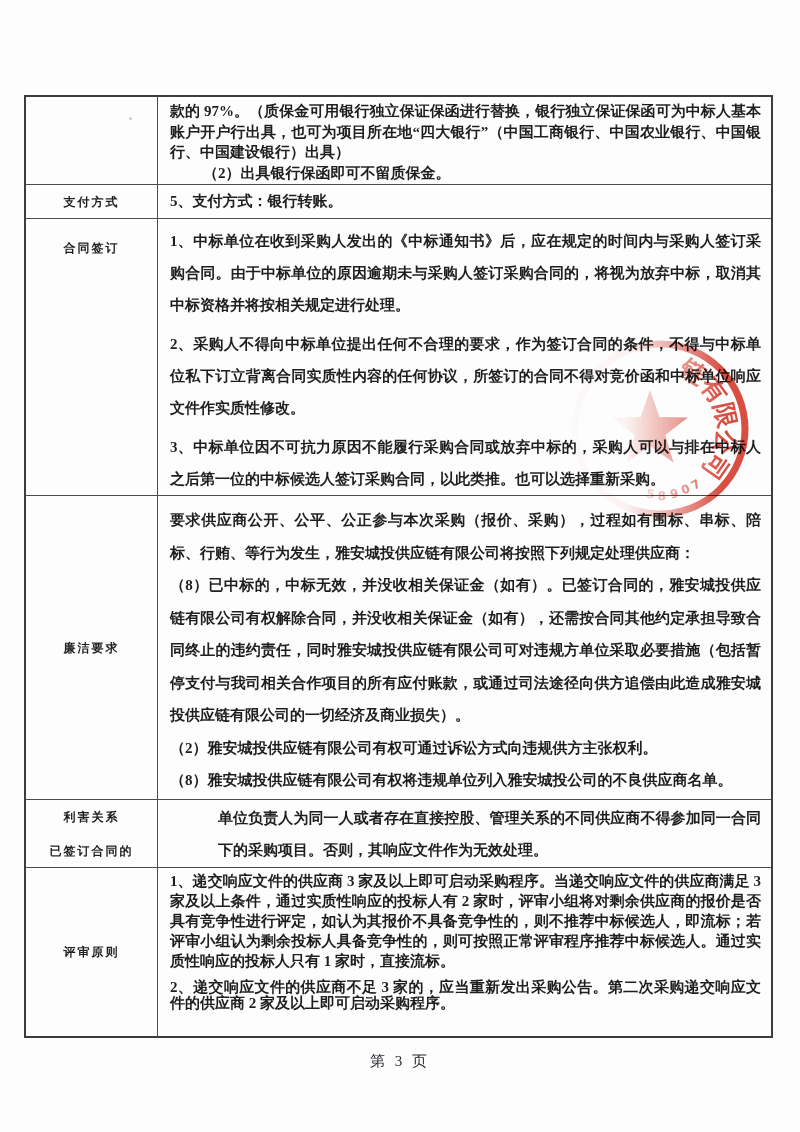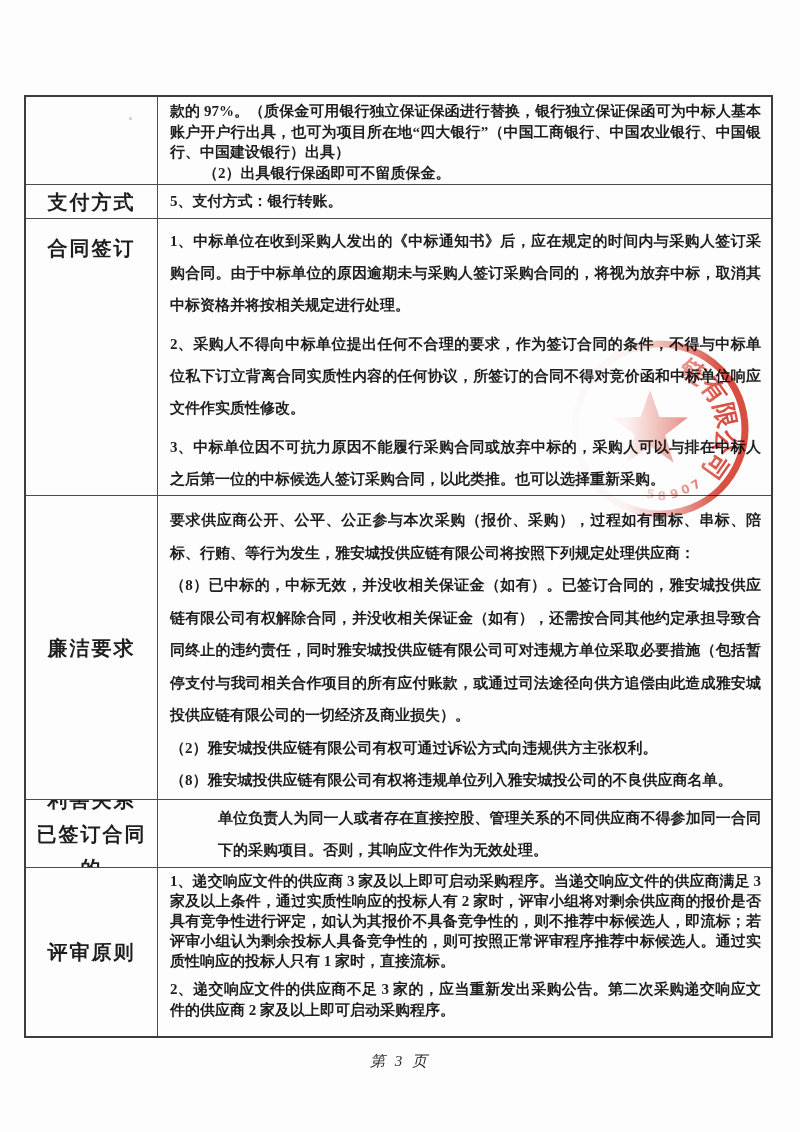--- a/index.html
+++ b/index.html
@@ -24,21 +24,21 @@
     border: 2px solid #3d3d3d;
     background: transparent;
     font-weight: bold;
   }
   .trow { display: flex; border-top: 1.6px solid #4c4c4c; overflow: hidden; }
   .trow:first-child { border-top: none; }
   .label {
     width: 132px; flex: 0 0 132px;
     border-right: 1.6px solid #4c4c4c;
     display: flex; flex-direction: column; align-items: center; justify-content: center;
-    font-size: 20px; letter-spacing: 2px; text-align: center;
+    font-size: 12px; letter-spacing: 2px; text-align: center;
   }
   .label span { line-height: 34px; }
   .content {
     flex: 1; padding: 0 10px 0 12px;
     font-size: 15px; text-align: justify; overflow: hidden;
   }
 
   .r0 { height: 87px; }
   .r0 .content { padding-top: 4px; line-height: 20.5px; }
   .r0 .content p.indent { text-indent: 2.2em; }
@@ -53,36 +53,36 @@
 
   .r3 { height: 304px; }
   .r3 .content { padding-top: 8px; line-height: 32.5px; }
 
   .r4 { height: 68px; gap: 48px; }
   .r4 .content { padding-top: 2px; line-height: 32px; }
 
   .r5 { height: 169px; }
   .r5 .content { padding-top: 3px; }
   .r5 .content p.tight { line-height: 20px; margin-bottom: 8px; }
-  .r5 .content p.wide { line-height: 21px; }
+  .r5 .content p.wide { line-height: 16px; }
 
   
   .stamp {
     position: absolute; left: 550px; top: 330px;
     width: 240px; height: 190px;
     mix-blend-mode: multiply;
     pointer-events: none;
   }
   .seal-char { font-size: 25px; font-weight: bold; font-family: "Liberation Serif", serif; }
   .seal-digit { font-size: 12px; font-weight: bold; font-family: "DejaVu Sans", sans-serif; }
 
   
   .footer {
     position: absolute; left: 0; right: 0; top: 1052px;
-    text-align: center; font-size: 15px; letter-spacing: 3px; color: #2a2a30; font-style: italic;
+    text-align: center; font-size: 15px; letter-spacing: 3px; color: #2a2a30;
   }
 </style>
 </head>
 <body>
 
 <div class="sheet">
 
   <div class="speck s1"></div>
   <div class="speck s2"></div>
 

